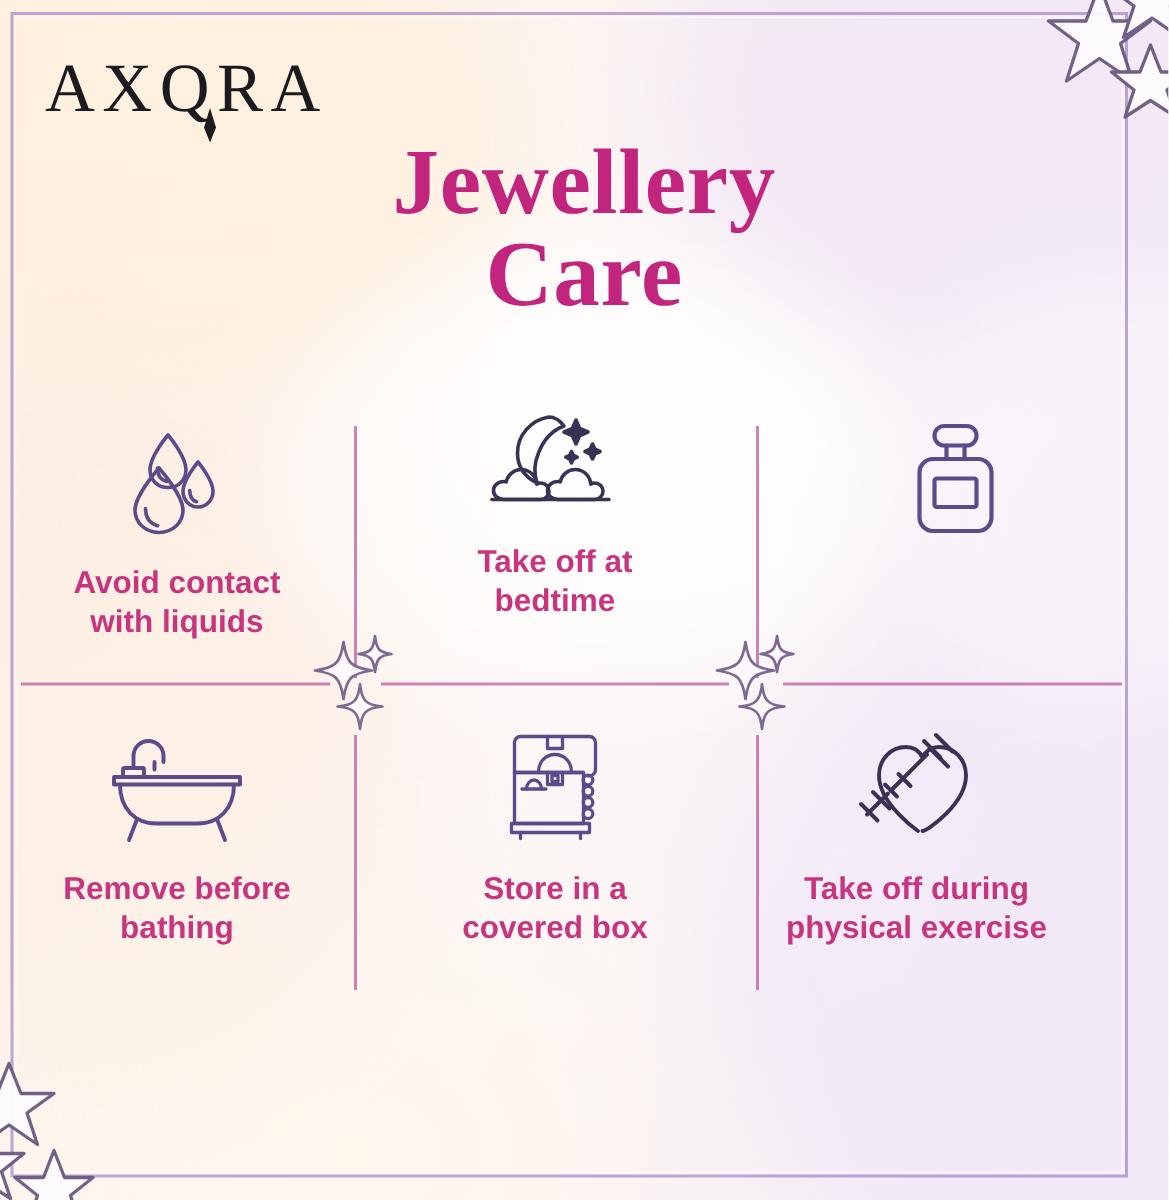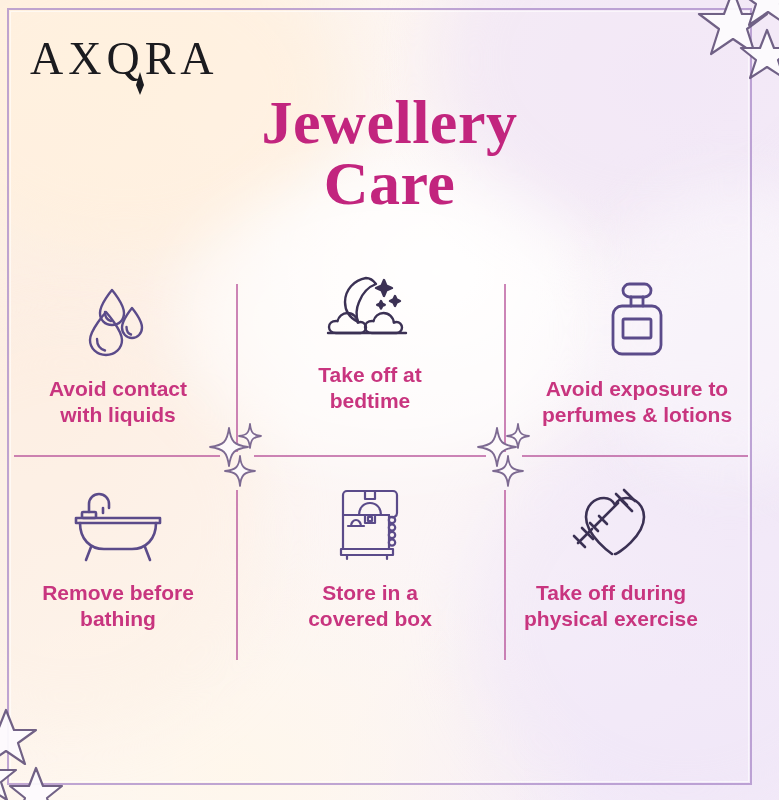--- a/index.html
+++ b/index.html
@@ -284,22 +284,20 @@
     <div class="cell cell-3">
       <div class="cell-icon">
         <svg width="72" height="78" viewBox="0 0 72 78" fill="none" stroke="#5b4b8a" stroke-width="2.8" stroke-linecap="round" stroke-linejoin="round">
           <rect x="22" y="4" width="28" height="13" rx="6.5"></rect>
           <path d="M30 17 L30 26"></path>
           <path d="M42 17 L42 26"></path>
           <rect x="12" y="26" width="48" height="48" rx="9"></rect>
           <rect x="22" y="39" width="28" height="19" rx="1.5"></rect>
         </svg>
       </div>
-      <div class="cell-label">Avoid exposure to
-perfumes &amp; lotions</div>
     </div>
 
     <div class="cell cell-5">
       <div class="cell-icon">
         <svg width="86" height="76" viewBox="0 0 86 76" fill="none" stroke="#5b4b8a" stroke-width="2.2" stroke-linecap="round" stroke-linejoin="round">
           <path d="M16 29 L16 9 C16 6.8 17.8 5 20 5 L66 5 C68.2 5 70 6.8 70 9 L70 27 C70 30 67 32 64 31"></path>
           <path d="M38 5 L38 13 L48 13 L48 5"></path>
           <path d="M16 29 L16 63 L62 63 L62 29 Z"></path>
           <path d="M16 29 L62 29"></path>
           <path d="M32 29 C32 22 36.5 17 43 17 C49.5 17 54 22 54 29"></path>

